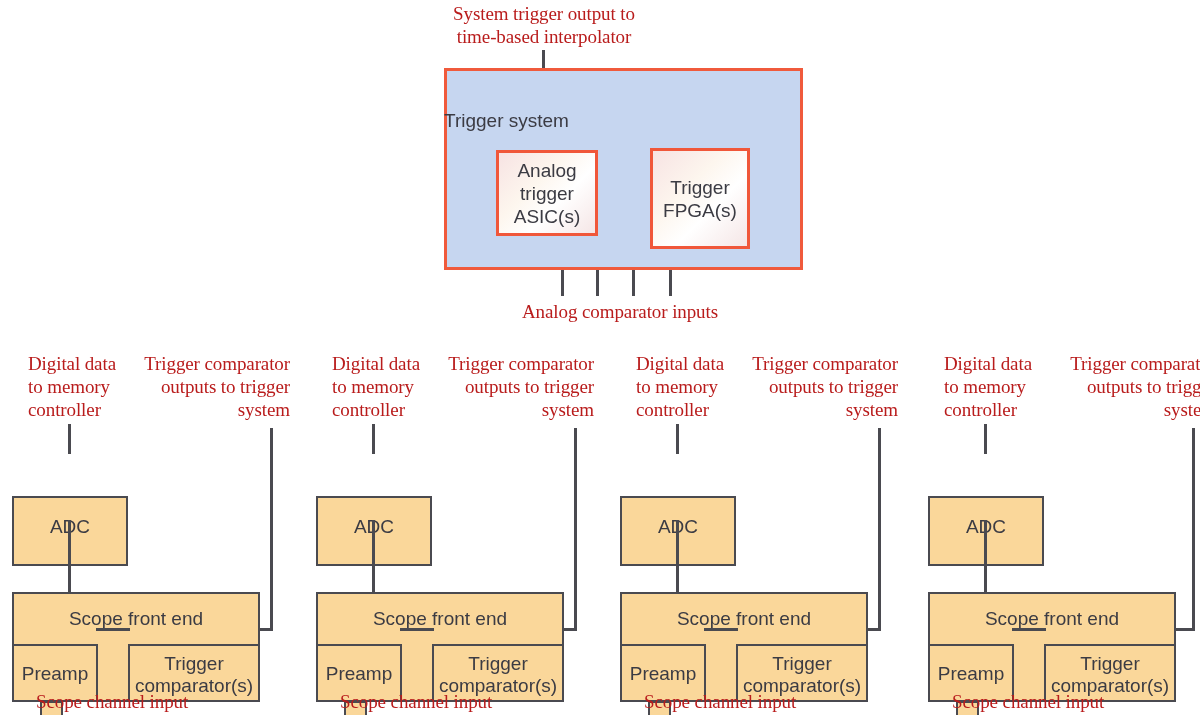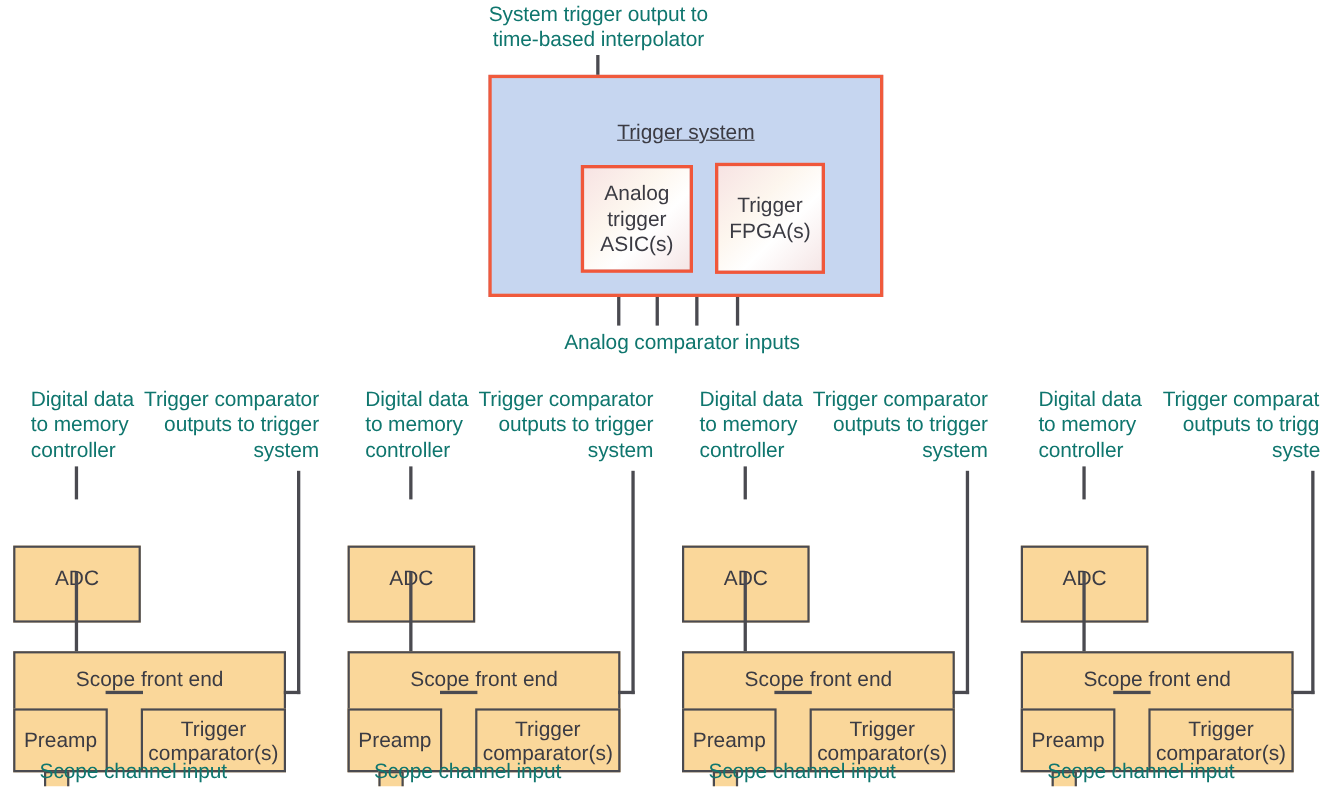--- a/index.html
+++ b/index.html
@@ -14,26 +14,26 @@
     position: relative;
     width: 1200px;
     height: 715px;
     background: #ffffff;
     overflow: hidden;
   }
 
   
   .lbl {
     position: absolute;
-    color: #0f766e;
+    color: #b91c1c;
     font-size: 19px;
     line-height: 23px;
     letter-spacing: -0.1px;
     white-space: pre-line;
-    font-family: Liberation Sans, sans-serif;
+    font-family: Liberation Serif, serif;
   }
   .lbl.center { text-align: center; }
   .lbl.right  { text-align: right; }
   .lbl.left   { text-align: left; margin-left: 28px; }
 
   .wire {
     position: absolute;
     background: #4a4a50;
   }
   .wire.v { width: 3px; }
@@ -48,40 +48,39 @@
     height: 202px;
     background: #c6d6f0;
     border: 3px solid #f05a3c;
     box-sizing: border-box;
   }
   .trig-sys-title {
     position: absolute;
     left: 444px;
     top: 110px;
     width: 359px;
-    text-align: center;
+    text-align: left;
     font-size: 19px;
     color: #3b3b43;
-    text-decoration: underline;
   }
   .inner-box {
     position: absolute;
     border: 3px solid #f0573a;
     box-sizing: border-box;
     background: linear-gradient(135deg, #f7e3e3 0%, #fdf6ee 38%, #ffffff 62%, #f5e6e6 100%);
     display: flex;
     align-items: center;
     justify-content: center;
     text-align: center;
     color: #3b3b43;
     font-size: 19px;
     line-height: 23px;
     white-space: pre-line;
   }
-  #asic-box  { left: 528px; top: 150px; width: 102px; height: 98px; }
+  #asic-box  { left: 496px; top: 150px; width: 102px; height: 86px; }
   #fpga-box  { left: 650px; top: 148px; width: 100px; height: 101px; }
 
   
   .chan { position: absolute; top: 0; width: 300px; height: 715px; }
 
   .obox {
     position: absolute;
     background: #fad79a;
     border: 2.5px solid #4a4a50;
     box-sizing: border-box;

